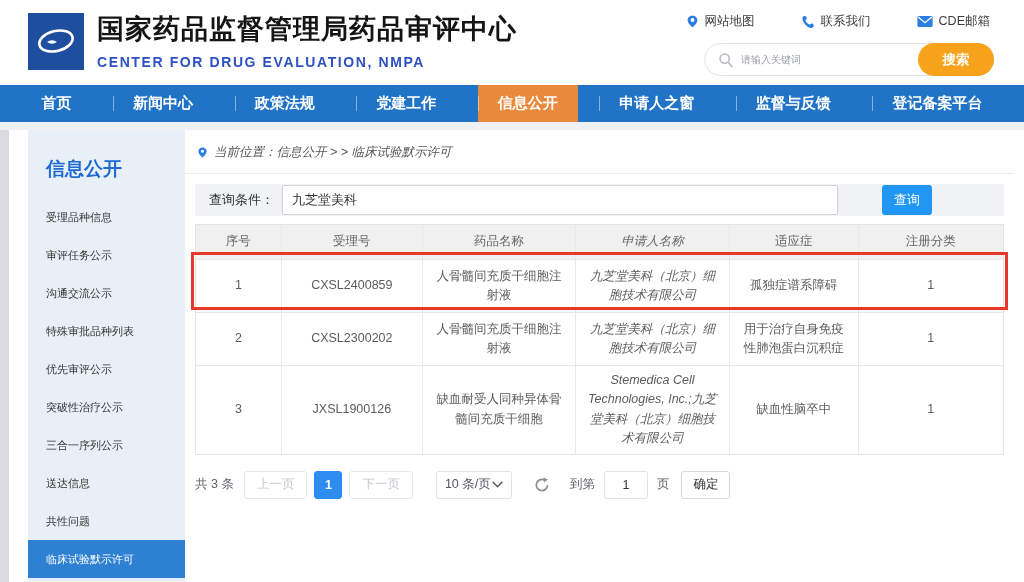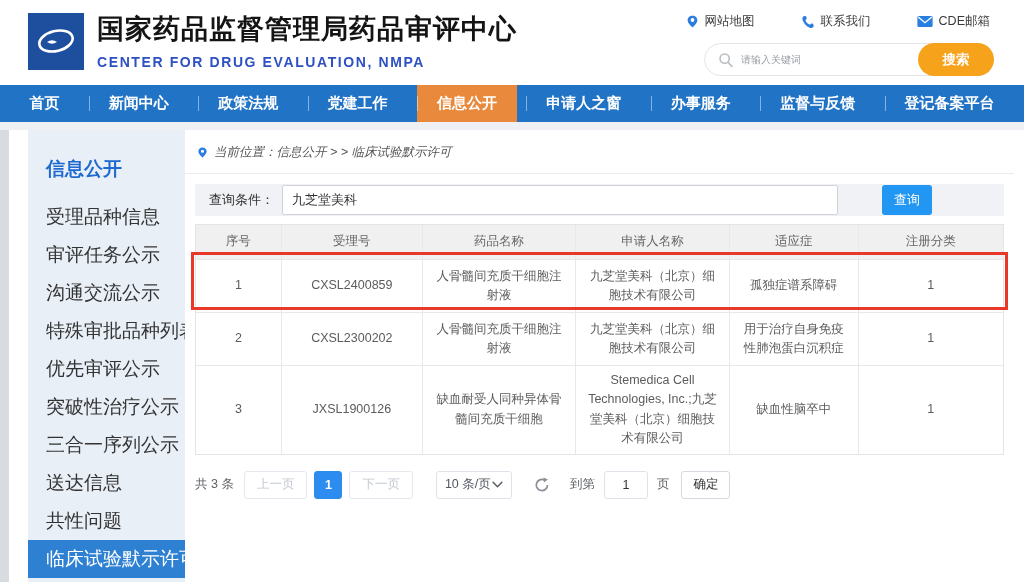--- a/index.html
+++ b/index.html
@@ -24,40 +24,40 @@
   .nav { position:absolute; top:85px; left:0; width:100%; height:37px; background:#2173c6; display:flex; justify-content:space-evenly; align-items:stretch; }
   .nav-item { position:relative; display:flex; align-items:center; padding:0 20px; color:#fff; font-size:15px; font-weight:bold; cursor:pointer; white-space:nowrap; }
   .nav-item + .nav-item::before { content:""; position:absolute; left:0; top:11px; width:1px; height:15px; background:rgba(255,255,255,.45); }
   .nav-item.active { background:#e8893c; }
   .page-gap { position:absolute; top:122px; left:0; width:100%; height:8px; background:#eef0f3; }
   .left-strip { position:absolute; top:130px; left:0; width:9px; height:452px; background:#d8dbe0; }
 
   
   .sidebar { position:absolute; top:130px; left:28px; width:157px; height:452px; background:#e9eff7; }
   .sidebar-title { padding:26px 0 16px 18px; font-size:19px; font-weight:bold; color:#1f6ad1; }
-  .side-item { height:38px; line-height:38px; padding-left:18px; font-size:19px; color:#333; cursor:pointer; white-space:nowrap; }
+  .side-item { height:38px; line-height:38px; padding-left:18px; font-size:11px; color:#333; cursor:pointer; white-space:nowrap; }
   .side-item.active { background:#2e80d2; color:#fff; }
 
   
   .main { position:absolute; top:130px; left:185px; width:829px; height:452px; background:#fff; }
   .breadcrumb { display:flex; align-items:center; gap:6px; padding:14px 0 12px 12px; font-size:12.5px; color:#555; border-bottom:1px solid #ececec;font-style:italic; }
   .query-bar { margin:10px 10px 0 10px; height:32px; background:#f0f2f5; display:flex; align-items:center; padding:0 14px; }
   .query-bar label { font-size:13px; color:#333; white-space:nowrap; }
   .query-input { width:556px; height:30px; margin-left:8px; border:1px solid #cfd3d8; border-radius:2px; background:#fff; padding:0 9px; font-size:13px; color:#333; outline:none; font-family:inherit; }
   .query-btn { margin-left:44px; width:50px; height:30px; background:#2196f3; border:none; border-radius:3px; color:#fff; font-size:13px; cursor:pointer; font-family:inherit; }
 
   
   .table-wrap { position:relative; margin:8px 10px 0 10px; border:1px solid #e4e4e4; }
   .t-row { display:flex; }
   .t-row + .t-row { border-top:1px solid #e8e8e8; }
   .t-cell { display:flex; align-items:center; justify-content:center; text-align:center; padding:5px 10px; font-size:12.5px; color:#5c5c5c; line-height:1.55; }
   .t-cell + .t-cell { border-left:1px solid #e8e8e8; }
   .t-head { background:#f0f0f0; }
   .t-head .t-cell { height:30px; padding:17px 6px; color:#666; }
-  .c0 { width:10.5%; } .c1 { width:17.5%; } .c2 { width:19%; } .c3 { width:19%; } .c4 { width:16%; } .c5 { width:18%; }
+  .c0 { width:10.5%; } .c1 { width:17.5%; } .c2 { width:19%; } .c3 { width:19%;font-style:italic; } .c4 { width:16%; } .c5 { width:18%; }
   .r-mid { min-height:52px; }
   .r-tall { min-height:86px; }
   .red-box { position:absolute; left:-5px; top:27px; width:calc(100% + 10px); height:58px; border:3px solid #e8382a; pointer-events:none; z-index:3; }
 
   
   .pagination { margin:16px 10px 0 10px; display:flex; align-items:center; font-size:12.5px; color:#606266; }
   .pg-total { margin-right:10px; }
   .pg-btn { height:28px; min-width:58px; padding:0 12px; margin-right:7px; background:#fff; border:1px solid #e5e8ee; border-radius:3px; font-size:12.5px; color:#c4c9d2; cursor:default; font-family:inherit; }
   .pg-btn.pg-active { min-width:28px; width:28px; padding:0; background:#2d8cf0; border-color:#2d8cf0; color:#fff; font-weight:bold; cursor:pointer; }
   .pg-select { margin-left:16px; width:76px; height:28px; border:1px solid #dfe3e9; border-radius:3px; background:#fff; display:flex; align-items:center; justify-content:space-between; padding:0 8px; cursor:pointer; color:#515660; }
@@ -113,21 +113,20 @@
     </div>
   </header>
 
   <nav class="nav">
     <div class="nav-item">首页</div>
     <div class="nav-item">新闻中心</div>
     <div class="nav-item">政策法规</div>
     <div class="nav-item">党建工作</div>
     <div class="nav-item active">信息公开</div>
     <div class="nav-item">申请人之窗</div>
-    <div class="nav-item">办事服务</div>
     <div class="nav-item">监督与反馈</div>
     <div class="nav-item">登记备案平台</div>
   </nav>
 
   <div class="page-gap"></div>
   <div class="left-strip"></div>
 
   <aside class="sidebar">
     <div class="sidebar-title">信息公开</div>
     <div class="side-item">受理品种信息</div>

